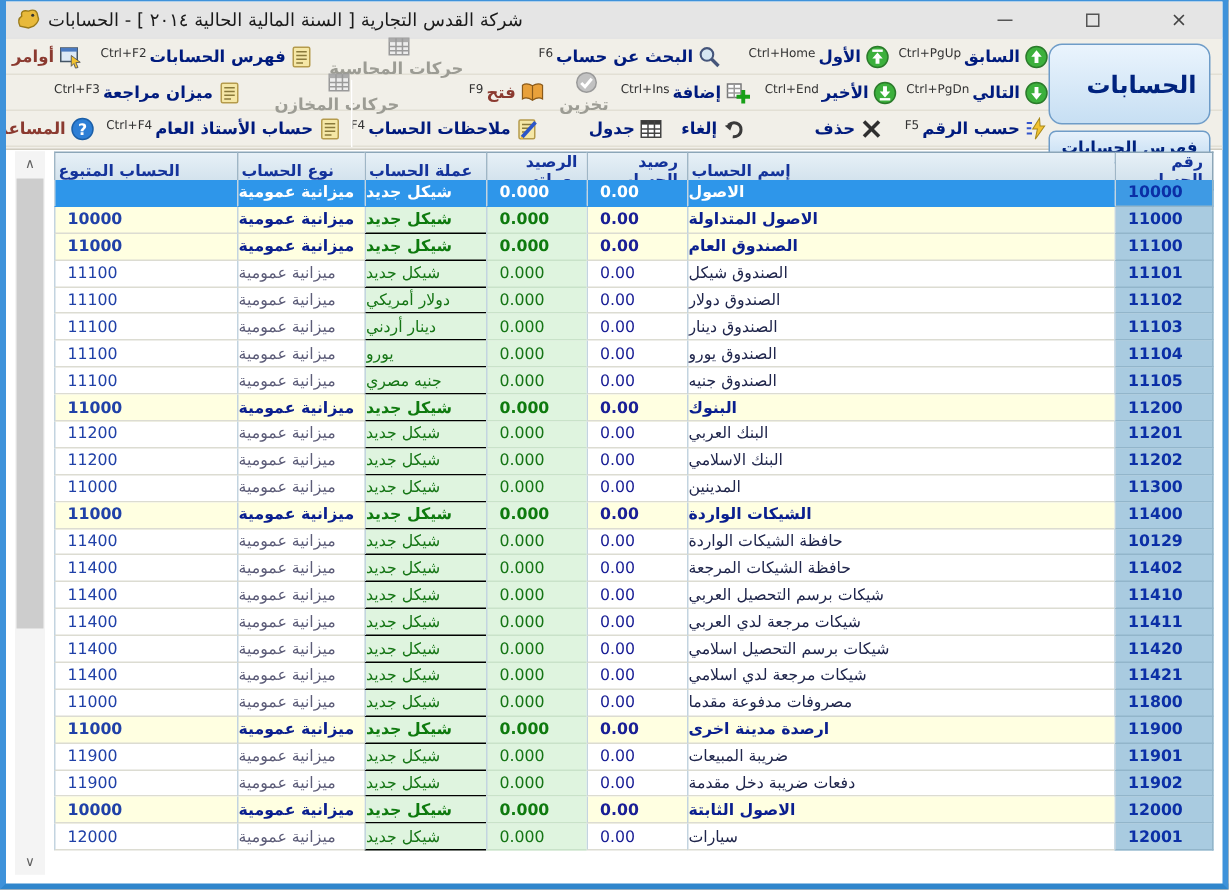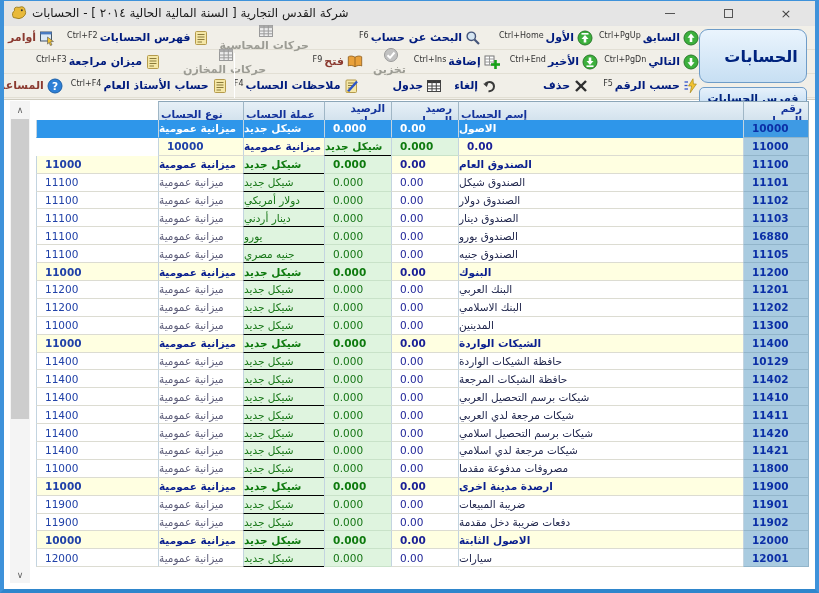--- a/index.html
+++ b/index.html
@@ -363,33 +363,35 @@
   </div>
 
   <div class="main" data-name="accounts-table">
     <div class="grid-head" id="thead" data-name="table-header-row">
         <div class="hcell" data-name="column-header-num">رقم الحساب</div>
         <div class="hcell" data-name="column-header-name">إسم الحساب</div>
         <div class="hcell" data-name="column-header-balance">رصيد الحساب</div>
         <div class="hcell" data-name="column-header-balance_currency">الرصيد بعملته</div>
         <div class="hcell" data-name="column-header-currency">عملة الحساب</div>
         <div class="hcell" data-name="column-header-type">نوع الحساب</div>
+        <div class="hcell" data-name="column-header-parent">الحساب المتبوع</div>
       </div>
     <div class="rows" id="tbody" data-name="table-body">
         <div class="trow selected" data-name="table-row">
           <div class="cell c-num" data-name="cell-account-number">10000</div>
           <div class="cell c-name" data-name="cell-account-name">الاصول</div>
           <div class="cell c-bal" data-name="cell-account-balance">0.00</div>
           <div class="cell c-balc" data-name="cell-balance-in-currency">0.000</div>
           <div class="cell c-cur" data-name="cell-account-currency">شيكل جديد</div>
           <div class="cell c-type" data-name="cell-account-type">ميزانية عمومية</div>
           <div class="cell c-parent" data-name="cell-parent-account"></div>
         </div>
         <div class="trow group" data-name="table-row">
           <div class="cell c-num" data-name="cell-account-number">11000</div>
+          <div class="cell c-name" data-name="cell-account-name">الاصول المتداولة</div>
           <div class="cell c-bal" data-name="cell-account-balance">0.00</div>
           <div class="cell c-balc" data-name="cell-balance-in-currency">0.000</div>
           <div class="cell c-cur" data-name="cell-account-currency">شيكل جديد</div>
           <div class="cell c-type" data-name="cell-account-type">ميزانية عمومية</div>
           <div class="cell c-parent" data-name="cell-parent-account">10000</div>
         </div>
         <div class="trow group" data-name="table-row">
           <div class="cell c-num" data-name="cell-account-number">11100</div>
           <div class="cell c-name" data-name="cell-account-name">الصندوق العام</div>
           <div class="cell c-bal" data-name="cell-account-balance">0.00</div>
@@ -419,21 +421,21 @@
         <div class="trow normal" data-name="table-row">
           <div class="cell c-num" data-name="cell-account-number">11103</div>
           <div class="cell c-name" data-name="cell-account-name">الصندوق دينار</div>
           <div class="cell c-bal" data-name="cell-account-balance">0.00</div>
           <div class="cell c-balc" data-name="cell-balance-in-currency">0.000</div>
           <div class="cell c-cur" data-name="cell-account-currency">دينار أردني</div>
           <div class="cell c-type" data-name="cell-account-type">ميزانية عمومية</div>
           <div class="cell c-parent" data-name="cell-parent-account">11100</div>
         </div>
         <div class="trow normal" data-name="table-row">
-          <div class="cell c-num" data-name="cell-account-number">16880</div>
+          <div class="cell c-num" data-name="cell-account-number">11104</div>
           <div class="cell c-name" data-name="cell-account-name">الصندوق يورو</div>
           <div class="cell c-bal" data-name="cell-account-balance">0.00</div>
           <div class="cell c-balc" data-name="cell-balance-in-currency">0.000</div>
           <div class="cell c-cur" data-name="cell-account-currency">يورو</div>
           <div class="cell c-type" data-name="cell-account-type">ميزانية عمومية</div>
           <div class="cell c-parent" data-name="cell-parent-account">11100</div>
         </div>
         <div class="trow normal" data-name="table-row">
           <div class="cell c-num" data-name="cell-account-number">11105</div>
           <div class="cell c-name" data-name="cell-account-name">الصندوق جنيه</div>

